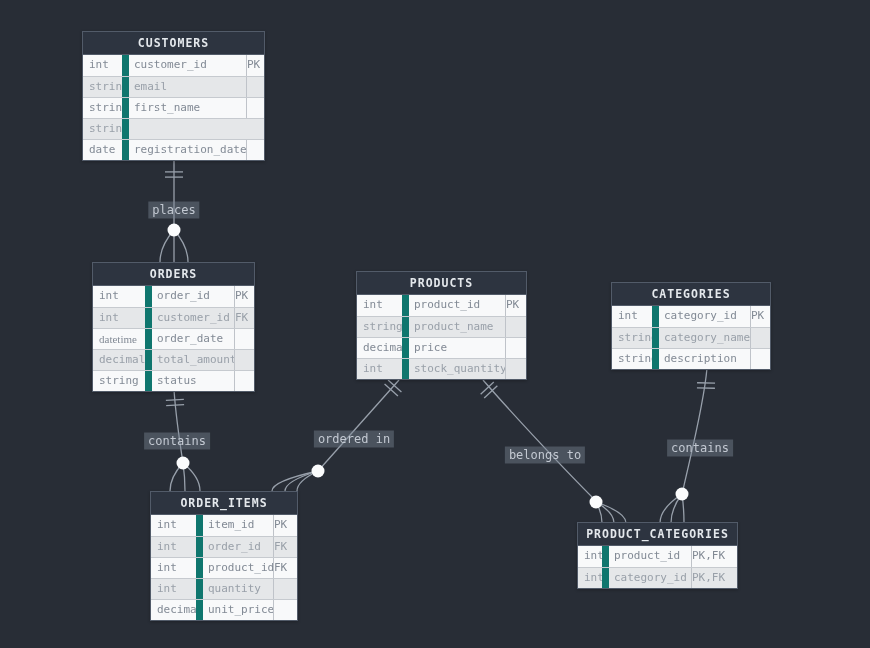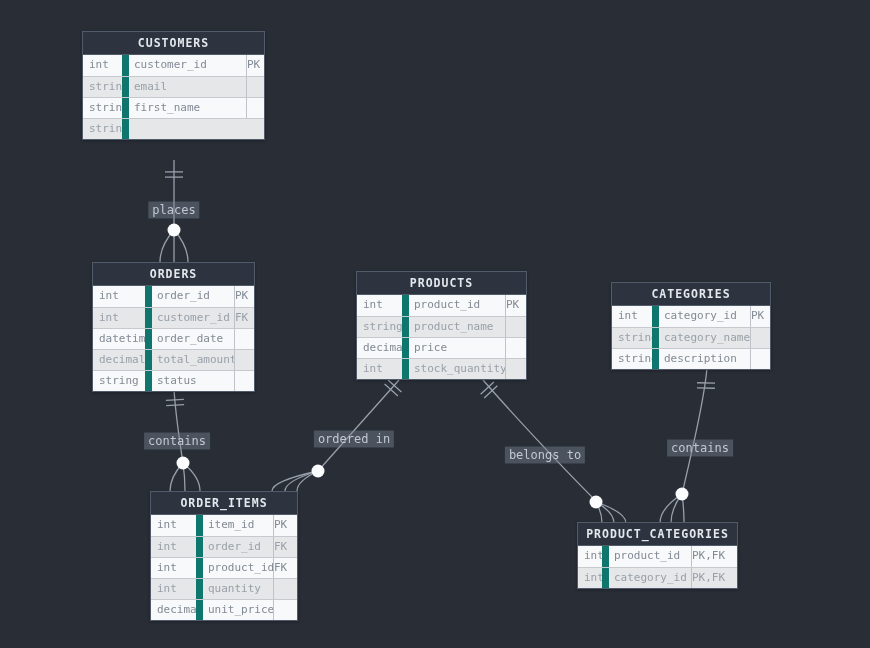--- a/index.html
+++ b/index.html
@@ -143,35 +143,40 @@
       </div>
       <div class="field-row">
         <span class="cell type" style="width: 46px;">string</span>
         <span class="cell name">first_name</span>
         <span class="cell key" style="width: 17px;"></span>
       </div>
       <div class="field-row dim">
         <span class="cell type" style="width: 46px;">string</span>
         <span class="cell key" style="width: 17px;"></span>
       </div>
+      <div class="field-row">
+        <span class="cell type" style="width: 46px;">date</span>
+        <span class="cell name">registration_date</span>
+        <span class="cell key" style="width: 17px;"></span>
+      </div>
     </div>
     <div class="erd-table" style="left: 92px; top: 262px; width: 163px;">
       <div class="erd-table-header">ORDERS</div>
       <div class="field-row">
         <span class="cell type" style="width: 59px;">int</span>
         <span class="cell name">order_id</span>
         <span class="cell key" style="width: 19px;">PK</span>
       </div>
       <div class="field-row dim">
         <span class="cell type" style="width: 59px;">int</span>
         <span class="cell name">customer_id</span>
         <span class="cell key" style="width: 19px;">FK</span>
       </div>
       <div class="field-row">
-        <span class="cell type" style="width: 59px;">datetime</span>
+        <span class="cell type" style="width: 59px; font-family: Liberation Serif, serif;">datetime</span>
         <span class="cell name">order_date</span>
         <span class="cell key" style="width: 19px;"></span>
       </div>
       <div class="field-row dim">
         <span class="cell type" style="width: 59px;">decimal</span>
         <span class="cell name">total_amount</span>
         <span class="cell key" style="width: 19px;"></span>
       </div>
       <div class="field-row">
         <span class="cell type" style="width: 59px;">string</span>

